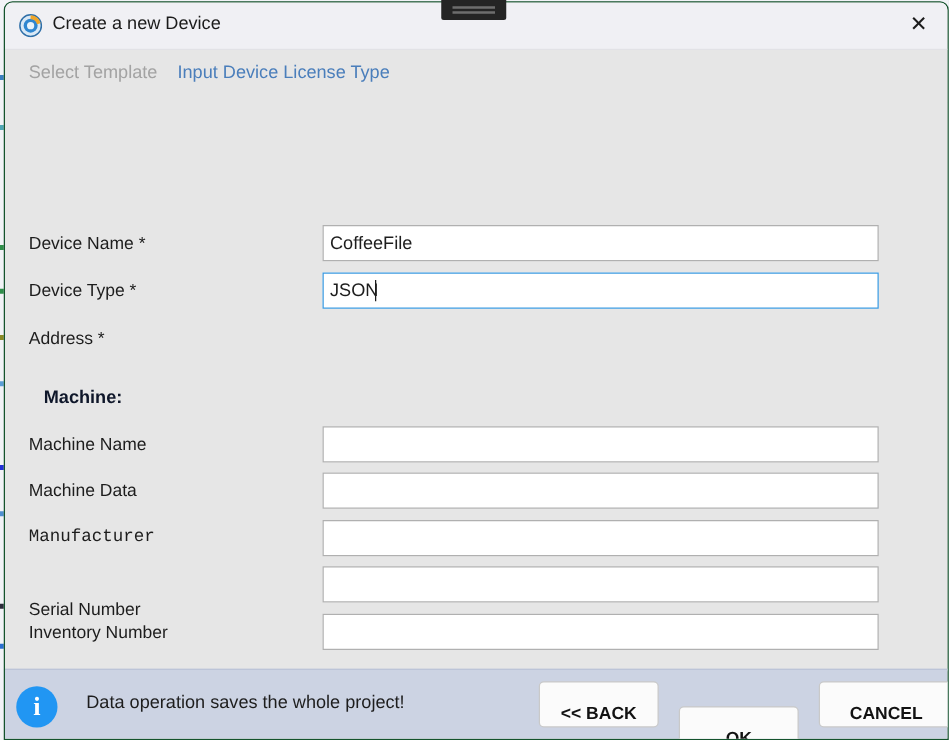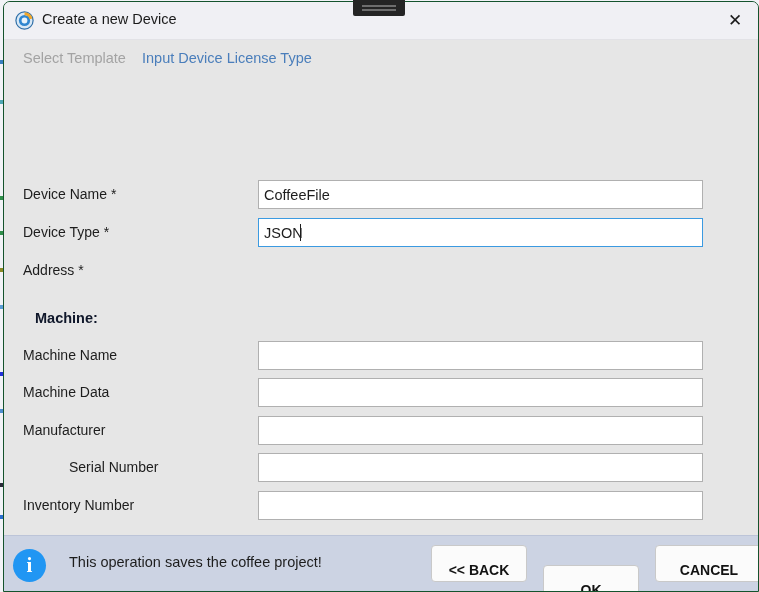--- a/index.html
+++ b/index.html
@@ -265,34 +265,34 @@
     <span class="field-label" style="top:180px;">Address *</span>
 
     <span class="section-label" style="top:228px;">Machine:</span>
 
     <span class="field-label" style="top:265px;">Machine Name</span>
     <input class="text-input" type="text" style="top: 259px;" value="">
 
     <span class="field-label" style="top:302px;">Machine Data</span>
     <input class="text-input" type="text" style="top: 296px;" value="">
 
-    <span class="field-label" style="top:340px;">Manufacturer</span>
+    <span class="field-label" style="top:340px;font-family:Liberation Mono, monospace;">Manufacturer</span>
     <input class="text-input" type="text" style="top: 334px;" value="">
 
-    <span class="field-label" style="top:377px;margin-left:46px;">Serial Number</span>
+    <span class="field-label" style="top:397px;">Serial Number</span>
     <input class="text-input" type="text" style="top: 371px;" value="">
 
     <span class="field-label" style="top:415px;">Inventory Number</span>
     <input class="text-input" type="text" style="top: 409px;" value="">
   </div>
 
   <div id="footer">
     <div id="info-icon">
       <span class="glyph">i</span>
     </div>
-    <span id="footer-message">This operation saves the coffee project!</span>
+    <span id="footer-message">Data operation saves the whole project!</span>
 
     <button class="dlg-button" style="left:427px; width:96px;">&lt;&lt; BACK</button>
     <button class="dlg-button" style="left:539px; width:96px;margin-top:20px;">OK</button>
     <button class="dlg-button" style="left:651px; width:108px;">CANCEL</button>
   </div>
 
 </div>
 
 </body></html>

